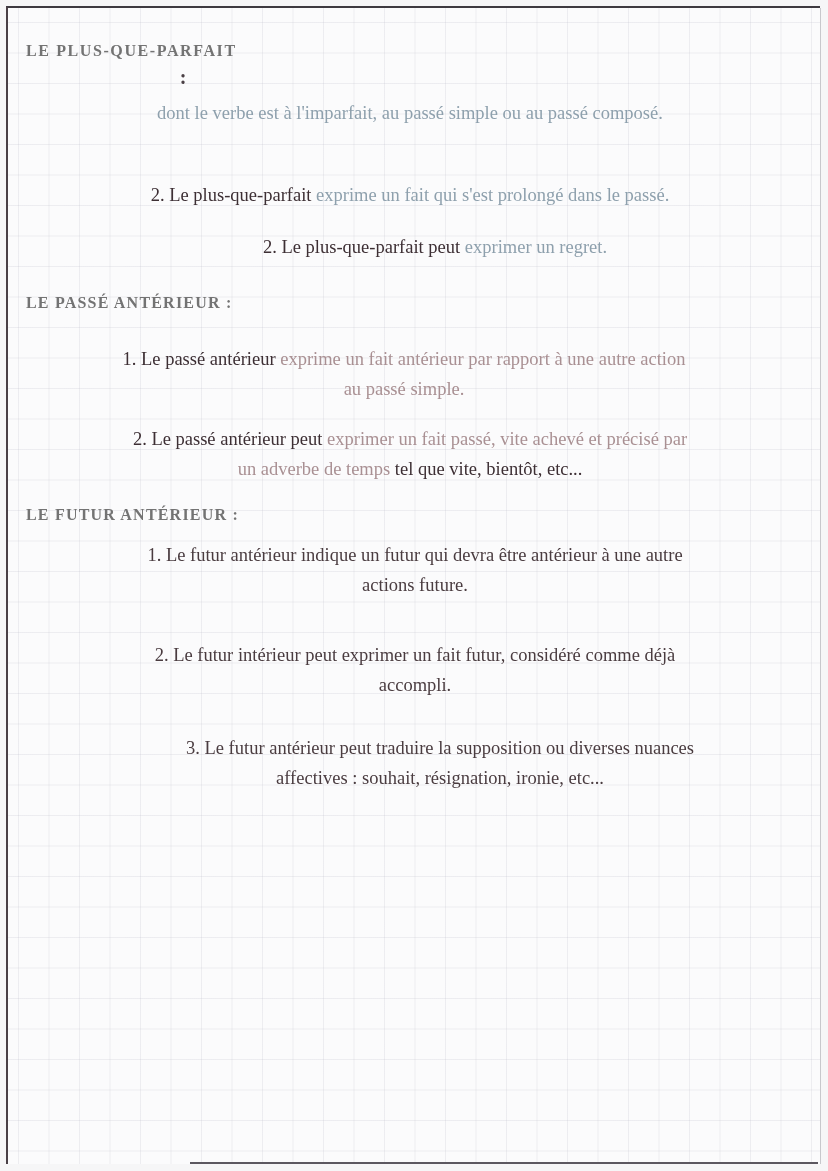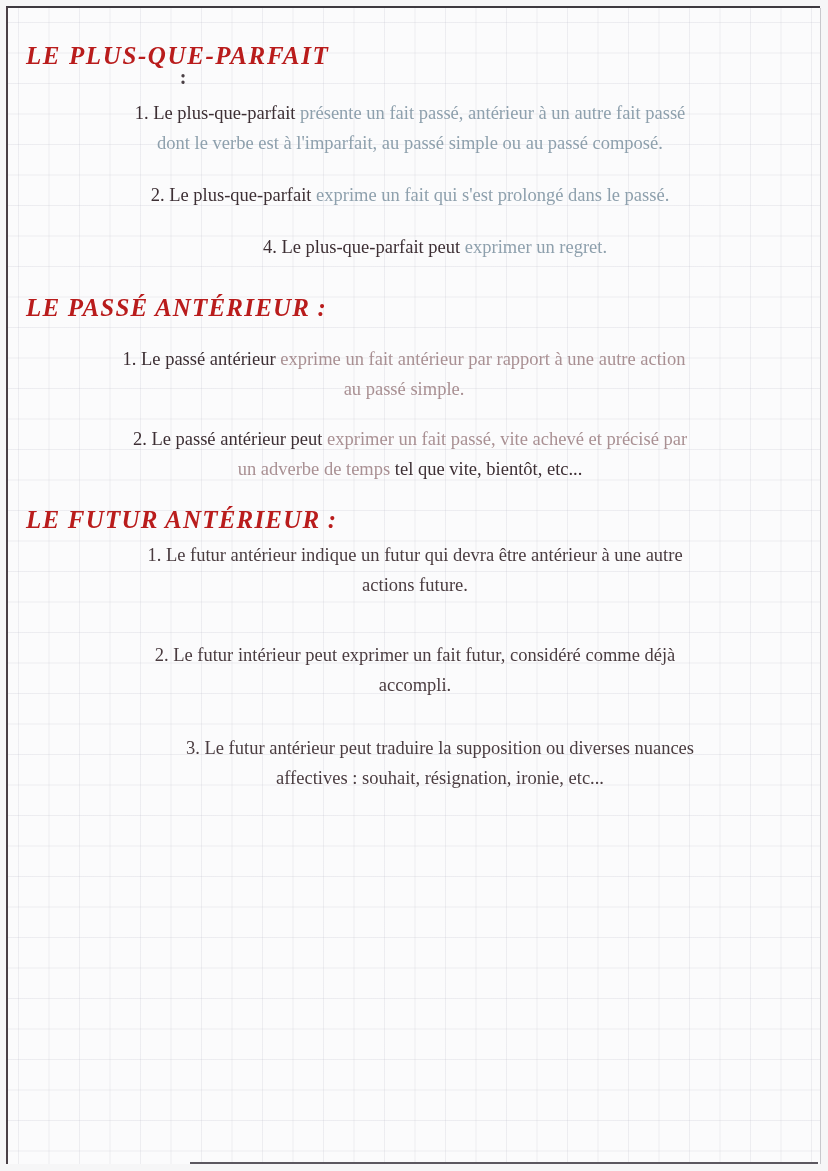--- a/index.html
+++ b/index.html
@@ -21,21 +21,21 @@
     box-sizing: border-box;
   }
   .page::after {
     content: ""; position: absolute; right: -1px; top: 0; bottom: 0; width: 1px; background: #c8c8cc;
   }
   .bottom-line {
     position: absolute; left: 190px; right: 10px; top: 1162px; height: 2px; background: #5c5860;
   }
   .heading {
     position: absolute; left: 26px;
-    color: #b91c1c; font-weight: bold; font-size: 25px; letter-spacing: 1.6px; font-style: italic;
+    color: #737373; font-weight: bold; font-size: 16px; letter-spacing: 1.6px;
   }
   .colon-line {
     position: absolute; left: 0; width: 100%; text-align: center; top: 67px;
     color: #4a4045; font-size: 20px; font-weight: bold; left: -236px;
   }
   .item {
     position: absolute; text-align: center; font-size: 18.5px; line-height: 30px;
   }
   .dark { color: #3d2f34; }
   .blue { color: #8ea0ad; }
@@ -45,30 +45,29 @@
 </head>
 <body>
 
 <div class="page"></div>
 <div class="bottom-line"></div>
 
 <div class="heading" style="top:42px;">LE PLUS-QUE-PARFAIT</div>
 <div class="colon-line" style="left:0; width:366px; top:66px;">:</div>
 
 <div class="item" style="left:10px; width:800px; top:98px;">
-  <div><span class="dark">1. Le plus-que-parfait</span><span class="blue"> présente un fait passé, antérieur à un autre fait passé</span></div>
   <div class="blue">dont le verbe est à l'imparfait, au passé simple ou au passé composé.</div>
 </div>
 
 <div class="item" style="left:10px; width:800px; top:180px;">
   <div><span class="dark">2. Le plus-que-parfait</span><span class="blue"> exprime un fait qui s'est prolongé dans le passé.</span></div>
 </div>
 
 <div class="item" style="left:20px; width:830px; top:232px;">
-  <div><span class="dark">4. Le plus-que-parfait peut</span><span class="blue"> exprimer un regret.</span></div>
+  <div><span class="dark">2. Le plus-que-parfait peut</span><span class="blue"> exprimer un regret.</span></div>
 </div>
 
 <div class="heading" style="top:294px; letter-spacing:1.2px;">LE PASSÉ ANTÉRIEUR :</div>
 
 <div class="item" style="left:4px; width:800px; top:344px;">
   <div><span class="dark">1. Le passé antérieur</span><span class="rose"> exprime un fait antérieur par rapport à une autre action</span></div>
   <div class="rose">au passé simple.</div>
 </div>
 
 <div class="item" style="left:10px; width:800px; top:424px;">

